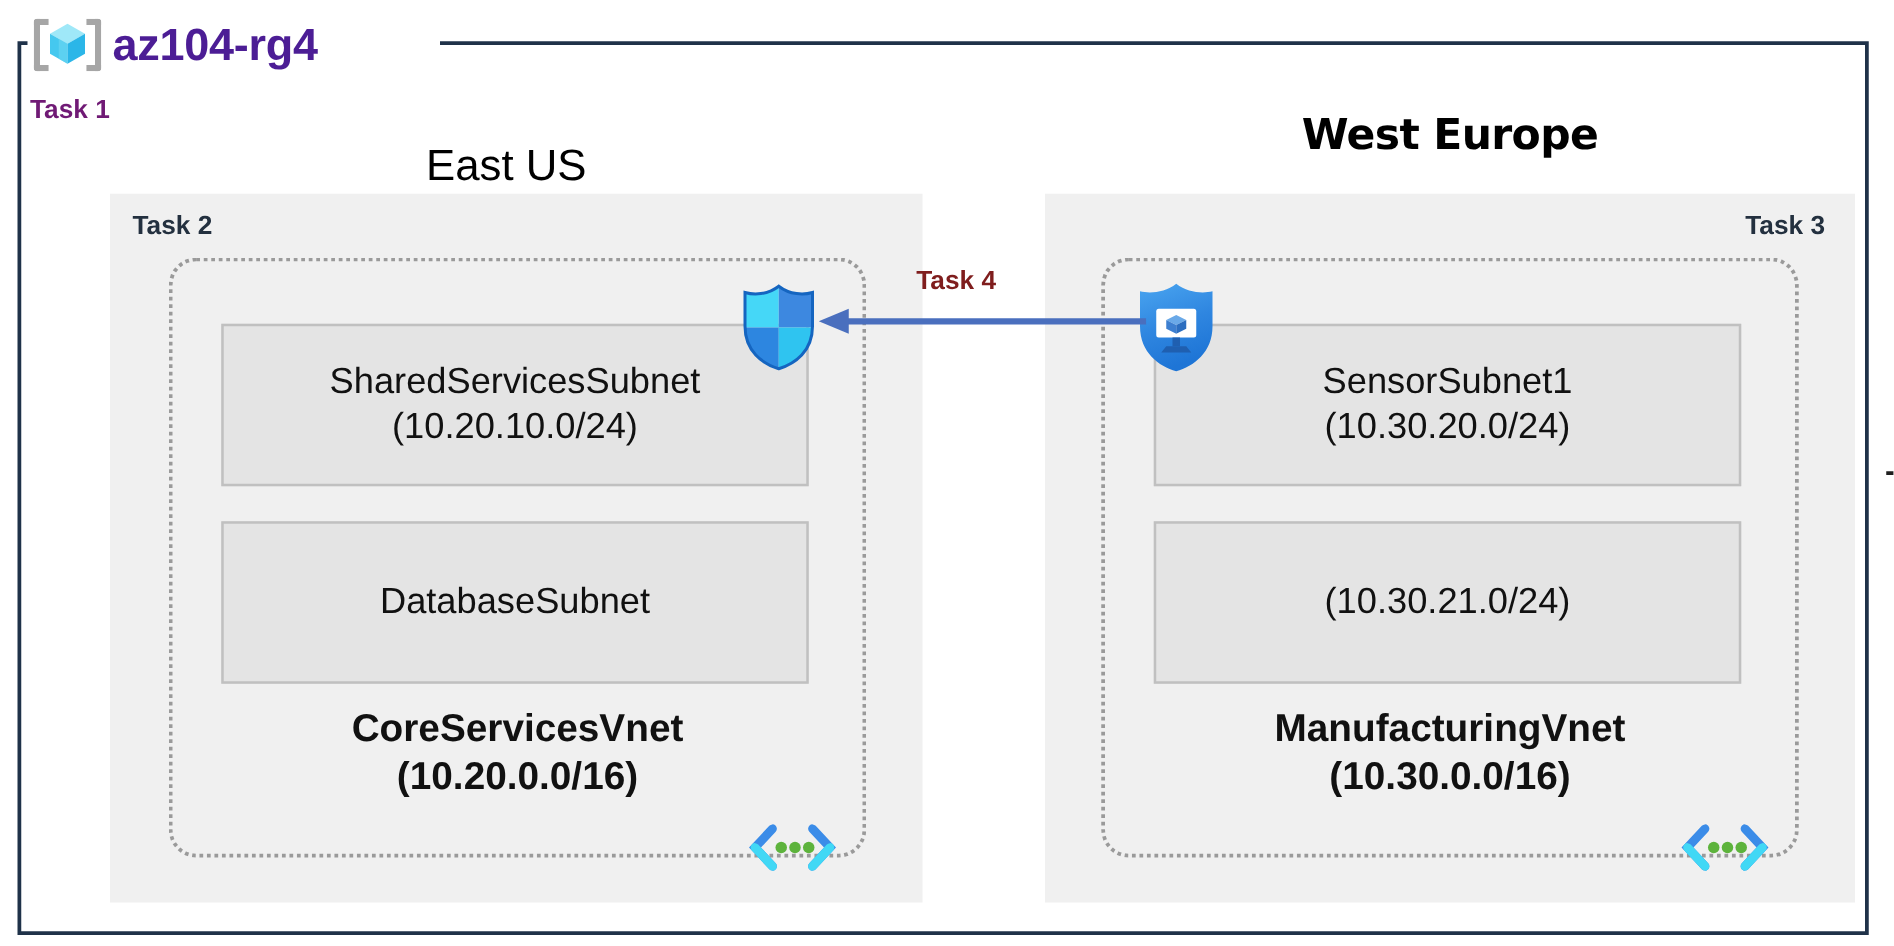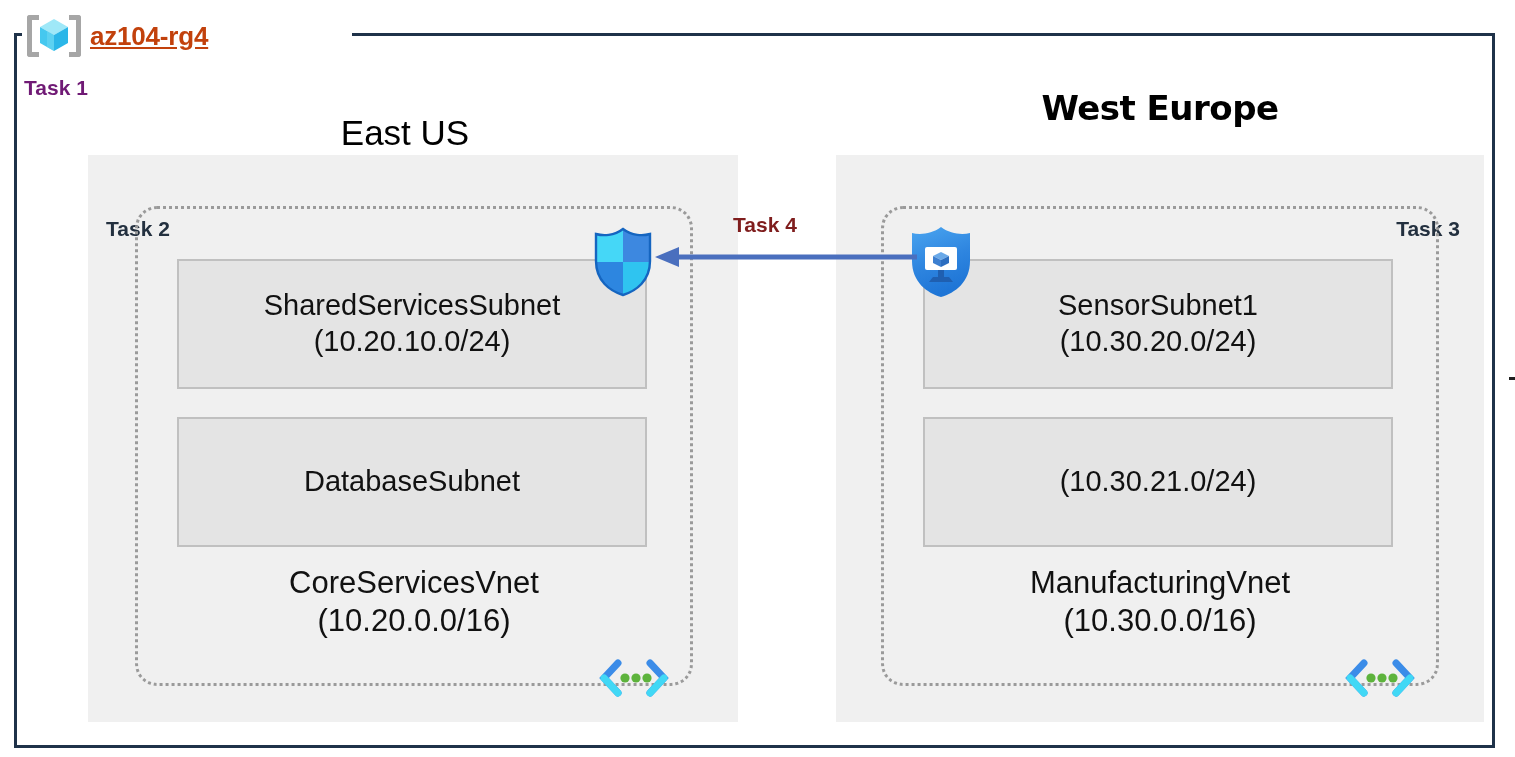--- a/index.html
+++ b/index.html
@@ -78,26 +78,25 @@
     border-top-right-radius: 3px;
     border-bottom-right-radius: 3px;
   }
   .rg-icon svg {
     position: absolute;
     left: 13px;
     top: 5px;
   }
 
   .rg-title {
-    font-size: 26px;
-    font-weight: bold;
-    color: #c2410c;
+    font-size: 36px;
+    font-weight: bold;
+    color: #4c1d95;
     letter-spacing: -0.2px;
     white-space: nowrap;
-    text-decoration: underline;
   }
 
   
   .task1-label {
     position: absolute;
     left: 24px;
     top: 76px;
     font-size: 21px;
     font-weight: bold;
     color: #701a75;
@@ -141,21 +140,20 @@
   .region-box.east { left: 88px; width: 650px; }
   .region-box.west { left: 836px; width: 648px; }
 
   .task-label {
     position: absolute;
     top: 14px;
     font-size: 21px;
     font-weight: bold;
     color: #23303f;
     white-space: nowrap;
-    margin-top: 48px;
   }
   .task-label.left  { left: 18px; }
   .task-label.right { right: 24px; }
 
   
   .vnet {
     position: absolute;
     top: 51px;
     height: 480px;
     border: 3px dotted #9a9a9a;
@@ -195,20 +193,21 @@
     left: 0;
     right: 0;
     top: 355px;
     text-align: center;
     line-height: 1.24;
   }
   .vnet-name .nm, .vnet-name .cidr {
     font-size: 31px;
     color: #111111;
     white-space: nowrap;
+    font-weight: bold;
   }
 
   
   .vnet-glyph {
     position: absolute;
     right: 18px;
     bottom: -16px;
     width: 76px;
     height: 40px;
   }

